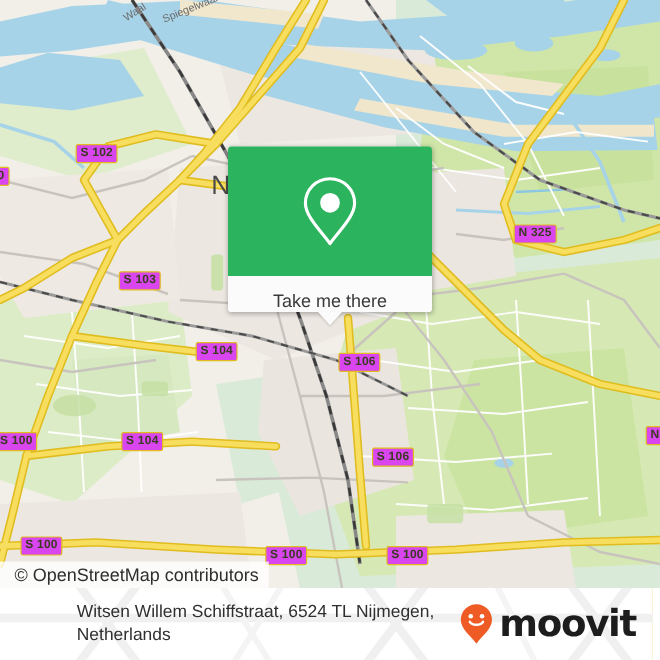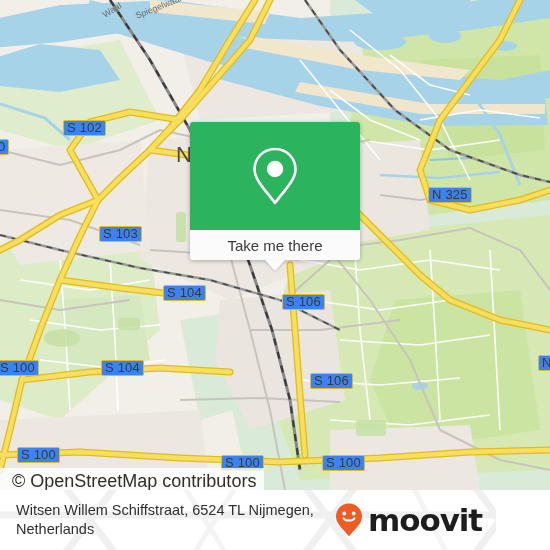--- a/index.html
+++ b/index.html
@@ -10,26 +10,26 @@
   }
   .screen{position:relative;width:550px;height:550px;overflow:hidden;}
 
   
   .map{position:absolute;left:0;top:0;width:550px;height:490px;overflow:hidden;background:#f2efe9;}
   .map svg{position:absolute;left:0;top:0;}
 
   
   .shield{
     position:absolute;
-    background:#3b82f6;
+    background:#d946ef;
     border:1.6px solid #e0bc1e;
     border-radius:2px;
     color:#3d3a22;
-    font-size:13px;
-    font-weight:normal;
+    font-size:10px;
+    font-weight:bold;
     letter-spacing:.2px;
     line-height:12px;
     padding:1px 3px 1px 3px;
     white-space:nowrap;
     font-family:"Liberation Sans", sans-serif;
   }
 
   .maplabel{
     position:absolute;
     color:#6b6b6b;
@@ -58,21 +58,21 @@
   .callout-top{
     background:#2cb35e;
     height:108px;
     border-radius:3px 3px 0 0;
     display:flex;align-items:center;justify-content:center;
   }
   .callout-bottom{
     background:#fbfbfb;
     height:30px;
     border-radius:0 0 3px 3px;
-    display:flex;align-items:center;justify-content:center;
+    display:flex;align-items:flex-end;justify-content:center;
     position:relative;
   }
   .callout-bottom span{
     color:#3a3a3a;
     font-size:15px;
     font-family:"Liberation Sans", sans-serif;
   }
   .tail{
     position:absolute;
     left:50%;margin-left:-10px;bottom:-11px;
@@ -83,29 +83,29 @@
     filter:drop-shadow(0 1px 1px rgba(0,0,0,.17));
   }
 
   
   .attrib{
     position:absolute;
     left:0;top:468px;
     background:rgba(255,255,255,.80);
     padding:3px 8px 3px 12px;
     color:#2e2e2e;
-    font-size:18px;
+    font-size:15px;
     font-family:"Liberation Sans", sans-serif;
     white-space:nowrap;
   }
 
   
   .footer{
     position:absolute;left:0;top:490px;width:496px;height:60px;
-    background:#eab308;overflow:hidden;
+    background:#eab308;overflow:hidden;padding-left:48px;
   }
   .footer-wm{position:absolute;left:0;top:0;opacity:1;}
   .footer-inner{
     position:relative;
     display:flex;align-items:center;justify-content:space-between;
     height:60px;padding:0 14px 0 16px;box-sizing:border-box;
   }
   .addr{
     color:#2f2f2f;
     font-size:14.5px;

